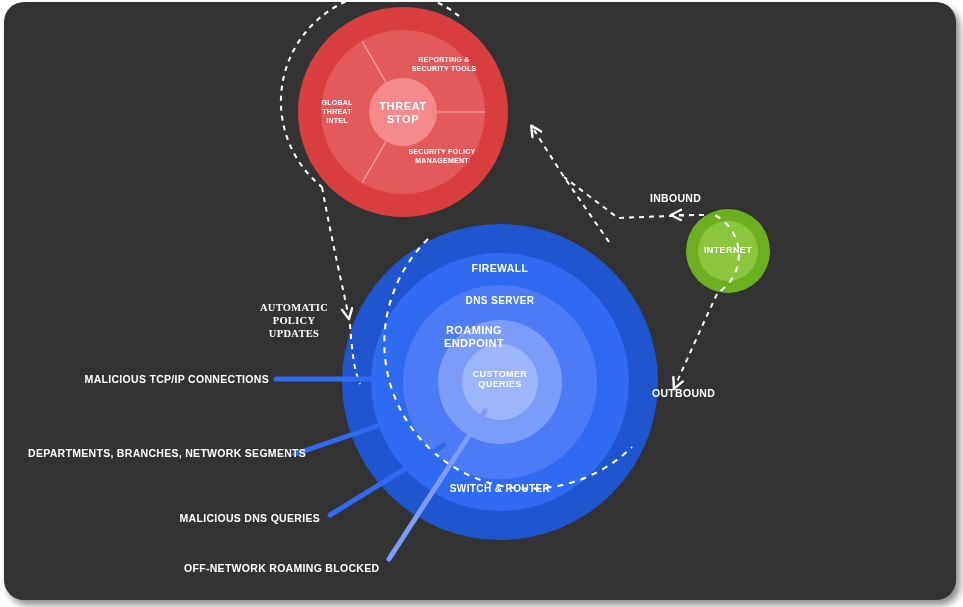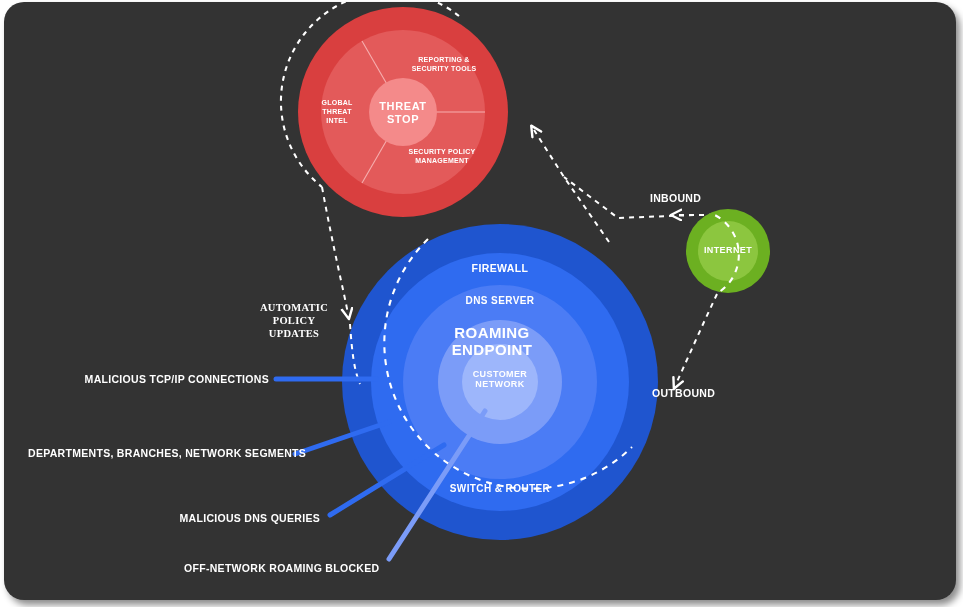--- a/index.html
+++ b/index.html
@@ -144,25 +144,25 @@
 THREAT
 INTEL</div>
 
     <div class="seg-lbl" style="left:383px; top:146px; width:110px;">SECURITY POLICY
 MANAGEMENT</div>
 
     <div class="ring-lbl" style="left:436px; top:260px; width:120px; font-size:10.5px;">FIREWALL</div>
 
     <div class="ring-lbl" style="left:436px; top:293px; width:120px; font-size:10px;">DNS SERVER</div>
 
-    <div class="ring-lbl" style="left:438px; top:322px; width:100px; font-size:15px;">ROAMING
+    <div class="ring-lbl" style="left:420px; top:322px; width:100px; font-size:11px;">ROAMING
 ENDPOINT</div>
 
     <div class="ring-lbl" style="left:451px; top:367px; width:90px; font-size:9px;">CUSTOMER
-NETWORK</div>
+QUERIES</div>
 
     <div class="ring-lbl" style="left:426px; top:481px; width:140px; font-size:10px;">SWITCH &amp; ROUTER</div>
 
     <div class="ring-lbl" style="left:689px; top:243px; width:70px; font-size:9px;">INTERNET</div>
 
 
     <div class="lbl lbl-outside lbl-center" style="left:236px; top:300px; width:108px; white-space:pre-line;font-family:Liberation Serif, serif;">AUTOMATIC POLICY
 UPDATES</div>
 
     <div class="lbl lbl-outside" style="left:646px; top:190px;">INBOUND</div>

